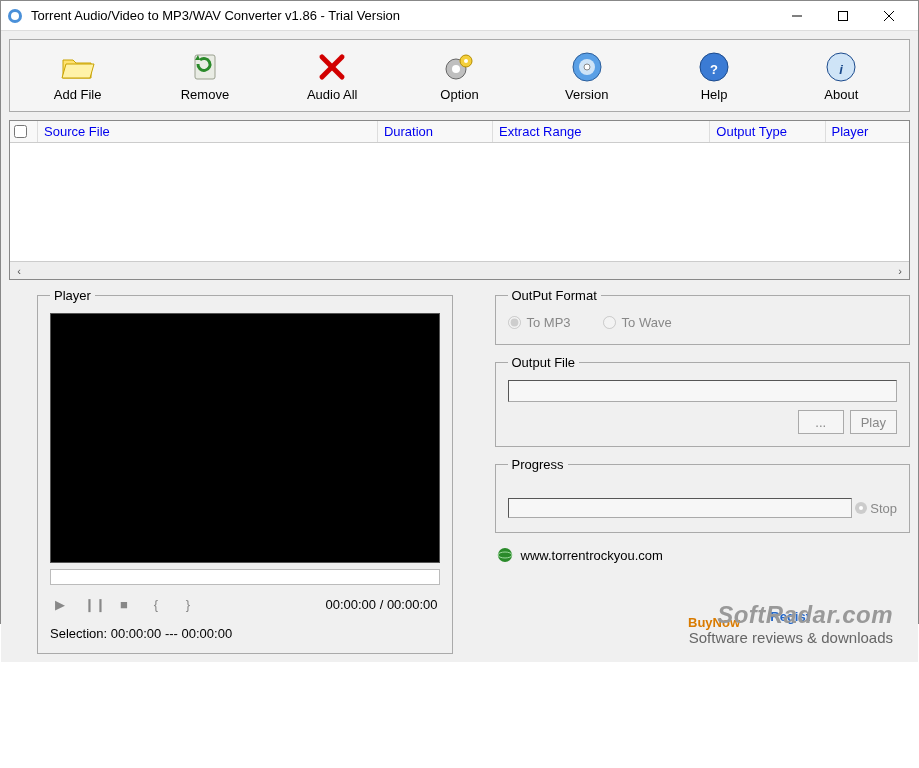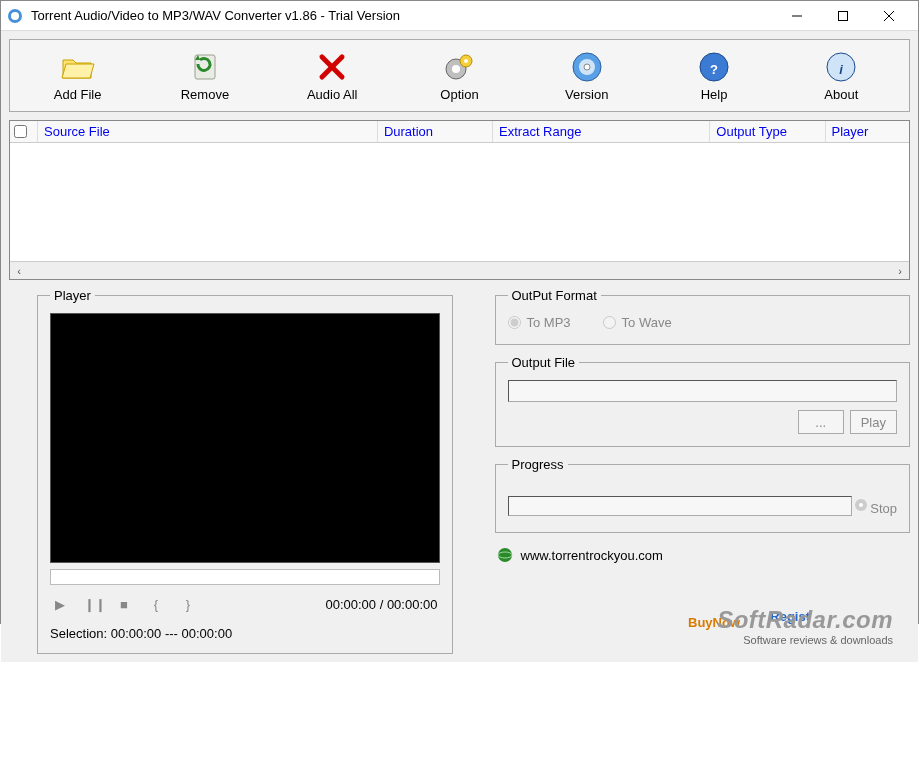--- a/index.html
+++ b/index.html
@@ -32,29 +32,29 @@
 .pc-btn { cursor: pointer; width: 16px; text-align: center; }
 .player-time { margin-left: auto; color: #000; }
 .sel-line { margin-top: 8px; color: #000; }
 .radio-row { display: flex; gap: 32px; padding: 2px 0; }
 .radio-row label { display: flex; align-items: center; gap: 6px; color: #888; }
 .radio-row input[type=radio] { width: 13px; height: 13px; }
 .out-row { display: flex; flex-direction: column; gap: 8px; }
 .out-path { height: 22px; border: 1px inset #aaa; background: #f7f7f7; }
 .btn-row { display: flex; justify-content: flex-end; gap: 6px; }
 .btn { min-width: 46px; height: 24px; padding: 0 10px; border: 1px solid #aaa; background: #f5f5f5; cursor: pointer; display: flex; align-items: center; justify-content: center; color: #888; }
-.prog-row { display: flex; align-items: flex-start; }
+.prog-row { display: flex; align-items: center; }
 .prog-bar { flex: 1; height: 20px; border: 1px inset #aaa; background: #f7f7f7; }
 .prog-gear { width: 18px; height: 18px; display: flex; align-items: center; justify-content: center; color: #aaa; }
 .footer { display: flex; align-items: center; gap: 8px; padding: 4px 2px 0; }
 .footer .globe { width: 16px; height: 16px; }
 .footer .url { color: #000; }
 .watermark { position: absolute; right: 17px; bottom: 8px; text-align: right; pointer-events: none; }
 .watermark .brand { font-size: 24px; color: #999; font-style: italic; font-weight: 600; letter-spacing: 0.5px; }
-.watermark .sub { font-size: 11px; color: #666; }
+.watermark .sub { font-size: 15px; color: #666; }
 .buynow { position: absolute; right: 170px; bottom: 24px; color: #d97b00; font-weight: 600; font-size: 13px; }
 .regist { position: absolute; right: 100px; bottom: 30px; color: #2468c9; font-weight: 700; font-size: 13px; }
 svg { display: block; }
 </style>
 </head>
 <body>
 
 <div class="window">
   <div class="titlebar">
     <span class="app-icon">

